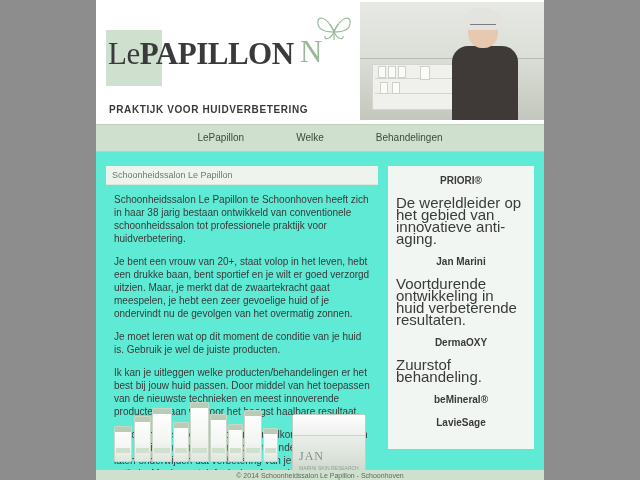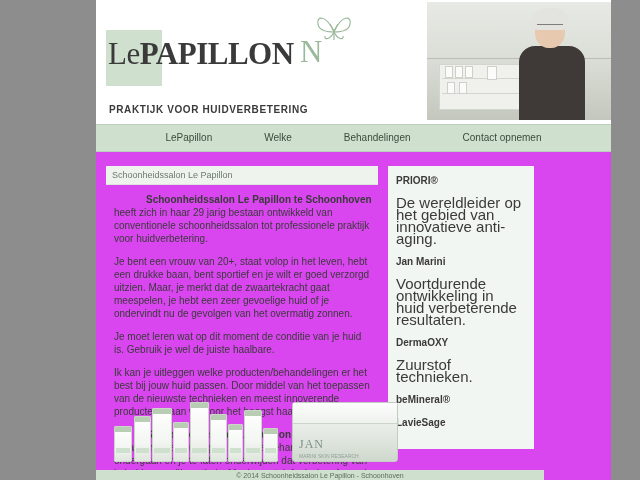--- a/index.html
+++ b/index.html
@@ -18,23 +18,23 @@
   .page {
     position: relative;
     width: 640px;
     height: 480px;
     background: #8d8d8d;
   }
   .content-wrap {
     position: absolute;
     left: 96px;
     top: 0;
-    width: 515px;
+    width: 448px;
     height: 480px;
-    background: #d946ef;
+    background: #5eead4;
   }
   
   .header {
     position: relative;
     height: 124px;
     background: #ffffff;
   }
   .logo-block {
     position: absolute;
     left: 8px;
@@ -221,34 +221,34 @@
     color: #3a3a3a;
   }
   .col-right .panel-body {
     background: #f2f6f2;
     padding: 8px 8px 10px 8px;
   }
   .panel-body p {
     margin: 0 0 10px 0;
   }
   .lead strong, strong {
-    font-weight: bold;
-    margin-left: 32px;
+    font-weight: normal;
   }
   .prod-heading {
     font-weight: bold;
     font-size: 10px;
     margin: 0 0 10px 0;
     line-height: 13px;
   }
   .prod-name {
     font-weight: bold;
     font-size: 10px;
     margin: 0;
     line-height: 13px;
+    text-align: center;
   }
   .prod-desc {
     font-size: 15px;
     margin: 0 0 7px 0;
     line-height: 12px;
   }
   
   .products-row {
     position: absolute;
     left: 106px;
@@ -281,27 +281,26 @@
     position: absolute;
     left: 1px;
     right: 1px;
     bottom: 8px;
     height: 5px;
     background: #cfe0cf;
   }
   .prod-jar {
     position: absolute;
     left: 186px;
-    top: 6px;
+    top: 18px;
     width: 72px;
     height: 58px;
     background: linear-gradient(180deg,#f6f8f6 0%, #e3e9e2 55%, #cfd8cd 100%);
     border: 1px solid #c2ccc0;
     border-radius: 3px;
-    padding-left: 32px;
   }
   .prod-jar .jar-lid {
     position: absolute;
     left: 0; top: 0; right: 0;
     height: 20px;
     background: linear-gradient(180deg,#fdfdfd 0%,#eef1ee 100%);
     border-bottom: 1px solid #ccd5ca;
   }
   .prod-jar .jar-label {
     position: absolute;
@@ -377,47 +376,46 @@
         <div class="photo-person-head"></div>
         <div class="photo-person-hair"></div>
         <div class="photo-person-glasses"></div>
       </div>
     </div>
 
     <div class="nav">
       <div class="nav-item">LePapillon</div>
       <div class="nav-item">Welke</div>
       <div class="nav-item">Behandelingen</div>
-      <div class="nav-item">Contact opnemen</div>
     </div>
 
     <div class="columns">
 
       <div class="col-left">
         <div class="panel-title">Schoonheidssalon Le Papillon</div>
         <div class="panel-body">
-          <p><strong>Schoonheidssalon Le Papillon te Schoonhoven</strong><span> heeft zich in haar 29 jarig bestaan ontwikkeld van conventionele schoonheidssalon tot professionele praktijk voor huidverbetering.</span></p>
+          <p><strong>Schoonheidssalon Le Papillon te Schoonhoven</strong><span> heeft zich in haar 38 jarig bestaan ontwikkeld van conventionele schoonheidssalon tot professionele praktijk voor huidverbetering.</span></p>
           <p>Je bent een vrouw van 20+, staat volop in het leven, hebt een drukke baan, bent sportief en je wilt er goed verzorgd uitzien. Maar, je merkt dat de zwaartekracht gaat meespelen, je hebt een zeer gevoelige huid of je ondervindt nu de gevolgen van het overmatig zonnen.</p>
-          <p>Je moet leren wat op dit moment de conditie van je huid is. Gebruik je wel de juiste haalbare.</p>
+          <p>Je moet leren wat op dit moment de conditie van je huid is. Gebruik je wel de juiste producten.</p>
           <p>Ik kan je uitleggen welke producten/behandelingen er het best bij jouw huid passen. Door middel van het toepassen van de nieuwste technieken en meest innoverende producten, gaan we voor het hoogst haalbare resultaat.</p>
           <p><strong>Schoonheidssalon Le Papillon</strong><span> verwelkomt je graag om in een rustige ambiance behandeld te ondergaan en je te laten onderwijden dat verbetering van je huid een reële optie is. Maak een telefonische afspraak of stuur een e-mail waarna ik zo spoedig mogelijk contact zal opnemen.</span></p>
         </div>
       </div>
 
       <div class="col-right">
         <div class="panel-body">
 
           <p class="prod-name">PRIORI®</p>
           <p class="prod-desc">De wereldleider op het gebied van innovatieve anti-aging.</p>
 
           <p class="prod-name">Jan Marini</p>
           <p class="prod-desc">Voortdurende ontwikkeling in huid verbeterende resultaten.</p>
 
           <p class="prod-name">DermaOXY</p>
-          <p class="prod-desc">Zuurstof technieken.</p>
+          <p class="prod-desc">Zuurstof behandeling.</p>
 
           <p class="prod-name">beMineral®</p>
 
           <p class="prod-name">LavieSage</p>
 
         </div>
 
       </div>
 
     </div>

